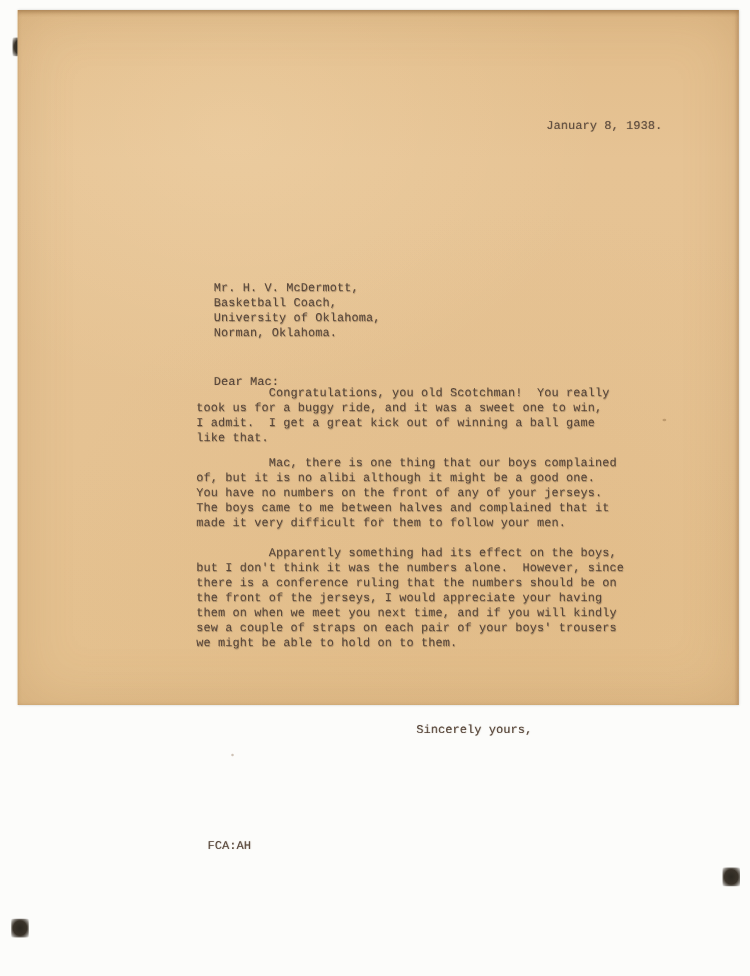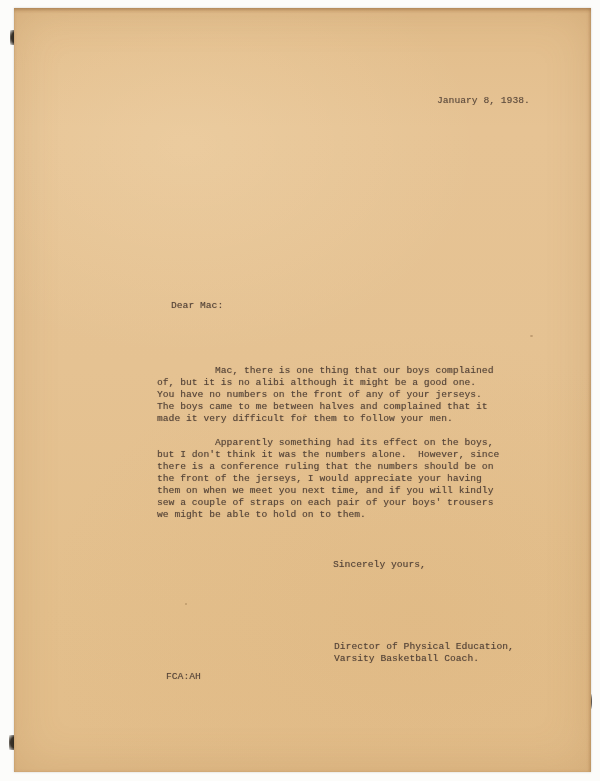--- a/index.html
+++ b/index.html
@@ -12,21 +12,21 @@
     position: relative;
     overflow: hidden;
     background: #fcfcfa;
     font-family: "Liberation Mono", "DejaVu Sans Mono", monospace;
   }
   .paper {
     position: absolute;
     left: 14px;
     top: 8px;
     width: 577px;
-    height: 764px;
+    height: 556px;
     background:
       radial-gradient(ellipse 420px 300px at 30% 18%, rgba(255,236,200,0.20), rgba(255,236,200,0) 70%),
       radial-gradient(ellipse 500px 380px at 70% 80%, rgba(214,168,110,0.18), rgba(214,168,110,0) 75%),
       linear-gradient(180deg, #d5ad7b 0px, #e2bd8b 6px, #e6c394 120px, #e5c292 360px, #e3bf8c 600px, #e2bd8a 764px);
     box-shadow:
       inset 0 0 46px rgba(150,105,55,0.20),
       inset 0 2px 3px rgba(120,80,40,0.30),
       inset -2px 0 3px rgba(140,95,50,0.22),
       0 0 2px rgba(0,0,0,0.18);
   }
@@ -58,38 +58,44 @@
 <div class="artifact" style="left:578px; top:694px; width:14px; height:15px;"></div>
 
 <div class="paper">
 
   <div class="speck" style="left:516px; top:327px; width:3px; height:2px;"></div>
   <div class="speck" style="left:289px; top:406px; width:3px; height:2px;"></div>
   <div class="speck" style="left:171px; top:595px; width:2px; height:2px;"></div>
 
   <div class="txt faded" style="left:423px; top:87px;">January 8, 1938.</div>
 
+  <div class="txt" style="left:157px; top:217px;">Mr. H. V. McDermott,
+Basketball Coach,
+University of Oklahoma,
+Norman, Oklahoma.</div>
 
   <div class="txt" style="left:157px; top:276px;margin-top:16px;">Dear Mac:</div>
 
+  <div class="txt" style="left:143px; top:301px;">          Congratulations, you old Scotchman!  You really
+took us for a buggy ride, and it was a sweet one to win,
+I admit.  I get a great kick out of winning a ball game
+like that.</div>
 
   <div class="txt" style="left:143px; top:357px;">          Mac, there is one thing that our boys complained
 of, but it is no alibi although it might be a good one.
 You have no numbers on the front of any of your jerseys.
 The boys came to me between halves and complained that it
 made it very difficult for them to follow your men.</div>
 
   <div class="txt" style="left:143px; top:429px;">          Apparently something had its effect on the boys,
 but I don't think it was the numbers alone.  However, since
 there is a conference ruling that the numbers should be on
 the front of the jerseys, I would appreciate your having
 them on when we meet you next time, and if you will kindly
 sew a couple of straps on each pair of your boys' trousers
 we might be able to hold on to them.</div>
 
-  <div class="txt" style="left:319px; top:551px;">Sincerely yours,</div>
+  <div class="txt" style="left:319px; top:570px;">Sincerely yours,</div>
 
-  <div class="txt" style="left:320px; top:633px;">Director of Physical Education,
-Varsity Basketball Coach.</div>
 
   <div class="txt" style="left:152px; top:663px;">FCA:AH</div>
 
 </div>
 
 </body></html>

